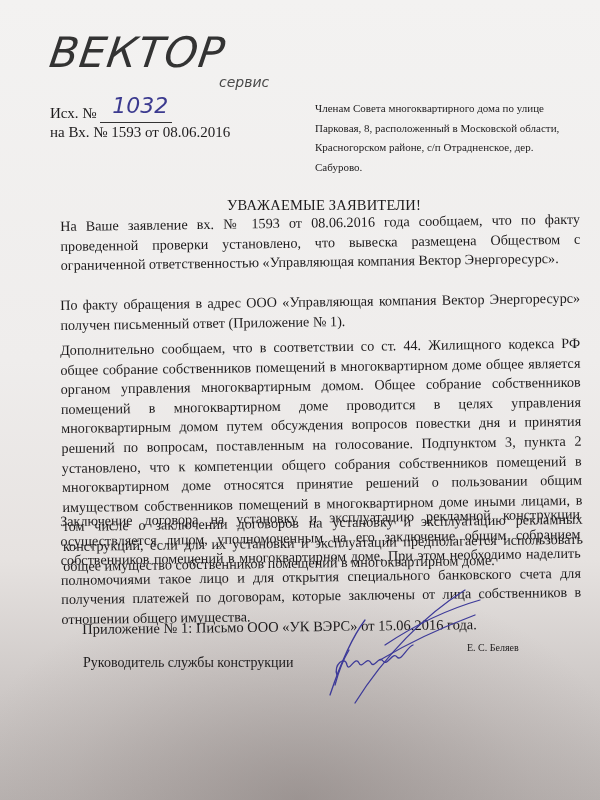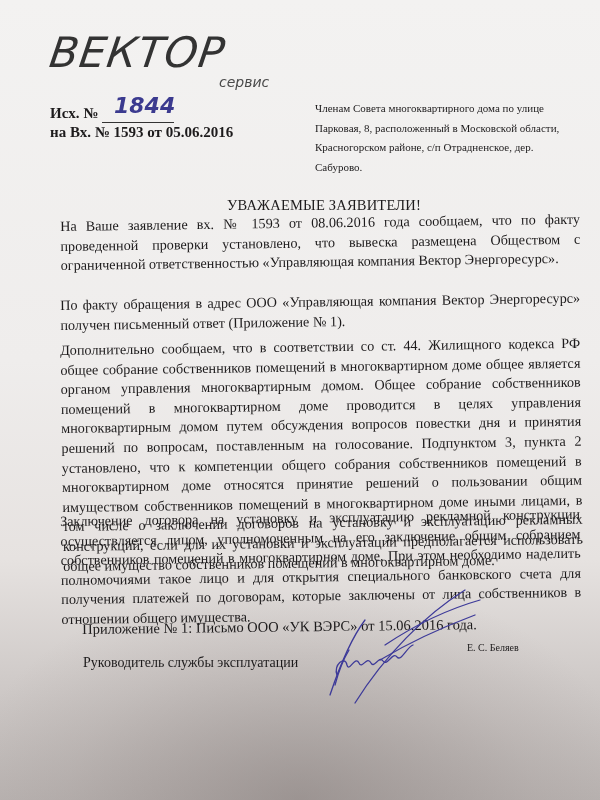--- a/index.html
+++ b/index.html
@@ -16,21 +16,21 @@
   .logo { position:absolute; left:50px; top:28px; width:200px; height:60px; }
   .logo-word {
     position:absolute; left:0; top:0; font-family:"DejaVu Sans", sans-serif;
     font-size:42px; font-style:italic; font-weight:300; color:#333; letter-spacing:1px;
     transform: skewX(-8deg);
   }
   .logo-sub {
     position:absolute; left:129px; top:46px; font-family:"DejaVu Sans", sans-serif;
     font-size:14px; font-style:italic; color:#4a4a4a;margin-left:40px;
   }
-  .ref { position:absolute; left:50px; top:104px; font-size:15px; line-height:19px;font-weight:bold; }
+  .ref { position:absolute; left:50px; top:104px; font-size:15px; line-height:19px; }
   .ref .num-line { display:inline-block; width:72px; border-bottom:1px solid #333; position:relative; height:16px; vertical-align:bottom; }
   .ref .hand { position:absolute; left:12px; top:-10px; font-family:"DejaVu Sans", sans-serif; font-style:italic; font-size:22px; color:#3b3a8f; }
   .addressee { position:absolute; left:315px; top:99px; width:260px; font-size:11px; line-height:19.5px; }
   .title { position:absolute; left:0; top:197px; width:600px; text-align:center; font-size:14.5px; letter-spacing:0.2px;padding-left:24px; }
   .para { position:absolute; left:60px; width:520px; font-size:14.2px; line-height:19.6px; text-align:justify; transform: rotate(-0.8deg); transform-origin:left top; }
   .p1 { top:217px; }
   .p2 { top:296px; }
   .p3 { top:341px; }
   .p4 { top:512px; }
   .attach { position:absolute; left:82px; top:621px; font-size:14.5px; transform: rotate(-0.7deg); transform-origin:left top; }
@@ -45,38 +45,38 @@
 
 <div class="logo">
   <span class="logo-word">ВЕКТОР</span>
   <span class="logo-sub">сервис</span>
 </div>
 
 <div class="ref">
   <div>
     <span>Исх. №</span>
     <span class="num-line">
-      <span class="hand">1844</span>
+      <span class="hand">1032</span>
     </span>
   </div>
-  <div>на Вх. № 1593 от 05.06.2016</div>
+  <div>на Вх. № 1593 от 08.06.2016</div>
 </div>
 
 <div class="addressee">Членам Совета многоквартирного дома по улице Парковая, 8, расположенный в Московской области, Красногорском районе,  с/п Отрадненское, дер. Сабурово.</div>
 
 <div class="title">УВАЖАЕМЫЕ ЗАЯВИТЕЛИ!</div>
 
 <div class="para p1">На Ваше заявление вх. № 1593 от 08.06.2016 года сообщаем, что по факту проведенной проверки установлено, что вывеска размещена Обществом с ограниченной ответственностью «Управляющая компания Вектор Энергоресурс».</div>
 <div class="para p2">По факту обращения в адрес ООО «Управляющая компания Вектор Энергоресурс» получен письменный ответ (Приложение № 1).</div>
 <div class="para p3">Дополнительно сообщаем, что в соответствии со ст. 44. Жилищного кодекса РФ общее собрание собственников помещений в многоквартирном доме общее является органом управления многоквартирным домом. Общее собрание собственников помещений в многоквартирном доме проводится в целях управления многоквартирным домом путем обсуждения вопросов повестки дня и принятия решений по вопросам, поставленным на голосование. Подпунктом 3, пункта 2 установлено, что к компетенции общего собрания собственников помещений в многоквартирном доме относятся принятие решений о пользовании общим имуществом собственников помещений в многоквартирном доме иными лицами, в том числе о заключении договоров на установку и эксплуатацию рекламных конструкций, если для их установки и эксплуатации предполагается использовать общее имущество собственников помещений в многоквартирном доме.</div>
 <div class="para p4">Заключение договора на установку и эксплуатацию рекламной конструкции осуществляется лицом, уполномоченным на его заключение общим собранием собственников помещений в многоквартирном доме. При этом необходимо наделить полномочиями такое лицо и для открытия специального банковского счета для получения платежей по договорам, которые заключены от лица собственников в отношении общего имущества.</div>
 
 <div class="attach">Приложение № 1: Письмо ООО «УК ВЭРС» от 15.06.2016 года.</div>
 
-<div class="position">Руководитель службы эксплуатации</div>
+<div class="position">Руководитель службы конструкции</div>
 <div class="signer">Е. С. Беляев</div>
 
 <svg class="signature" viewBox="0 0 160 120">
   <g fill="none" stroke="#3d3a99" stroke-width="1.3" stroke-linecap="round">
     <path d="M5 110 C 15 80, 25 55, 40 35"></path>
     <path d="M12 90 C 8 80, 20 70, 22 80 C 24 88, 30 70, 34 78 C 37 85, 42 70, 46 78 C 49 84, 54 70, 58 76 C 62 82, 68 66, 72 72 C 76 77, 82 62, 88 60"></path>
     <path d="M30 118 C 60 70, 100 30, 140 5"></path>
     <path d="M60 60 C 90 40, 120 25, 155 15"></path>
     <path d="M55 75 C 80 60, 110 45, 150 30"></path>
     <path d="M10 100 C 14 85, 18 75, 24 65"></path>

